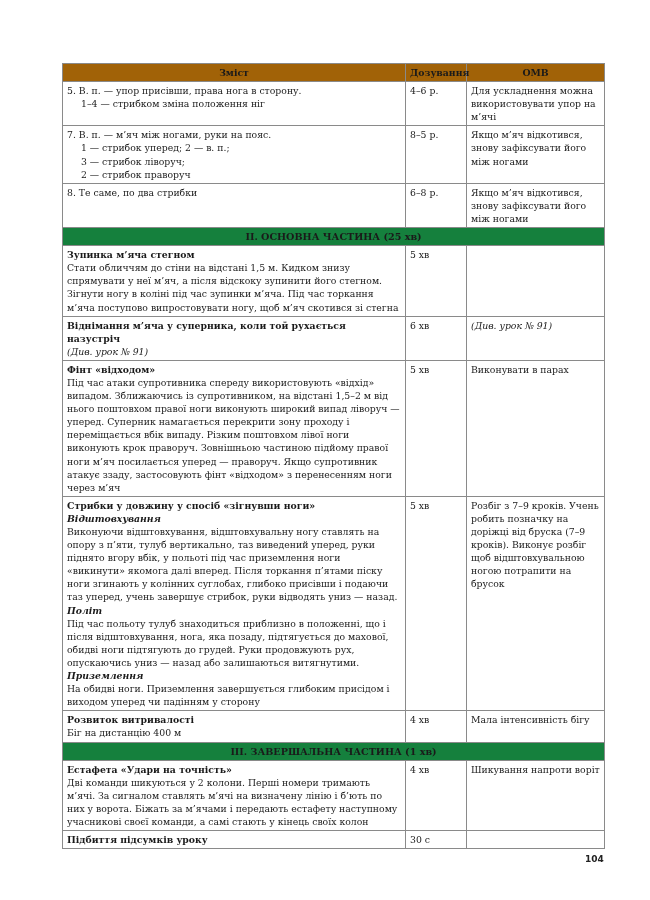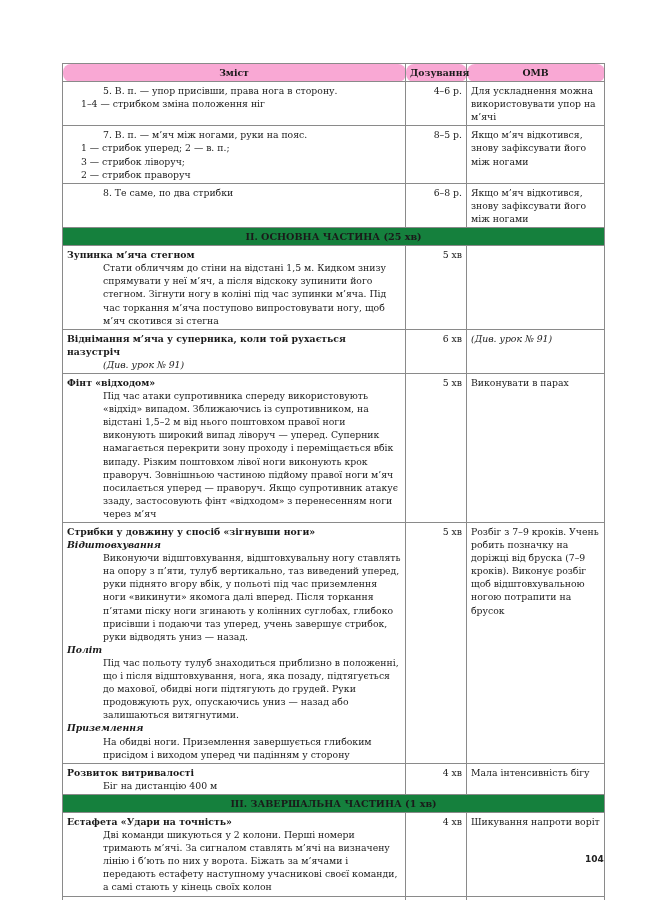--- a/index.html
+++ b/index.html
@@ -5,28 +5,28 @@
   html, body { margin: 0; padding: 0; background: #ffffff; }
   body { width: 650px; height: 900px; position: relative; overflow: hidden;
          font-family: "DejaVu Serif", "Liberation Serif", serif; color: #1a1a1a; }
   .page { position: absolute; left: 0; top: 0; width: 650px; height: 900px; }
   table.lesson { position: absolute; left: 62px; top: 63px; width: 542px;
                  border-collapse: collapse; table-layout: fixed;
                  font-size: 9.3px; line-height: 13.1px; }
   table.lesson td, table.lesson th { border: 1px solid #8a8a8a; vertical-align: top;
                  padding: 2px 4px 2px 4px; }
   col.c1 { width: 343px; } col.c2 { width: 61px; } col.c3 { width: 138px; }
-  thead th { background: #f9a8d4; font-weight: bold; text-align: center; padding: 3px 4px; border-radius: 8px; }
+  thead th { background: #a16207; font-weight: bold; text-align: center; padding: 3px 4px; }
   tr.section td { background: #15803d; text-align: center; font-weight: bold; font-size: 9.6px;
                   padding: 2px 4px; }
-  td.dose { text-align: right; }
+  td.dose { text-align: left; }
   .b { font-weight: bold; display: block; }
   .i { font-style: italic; }
   .bi { font-weight: bold; font-style: italic; display: block; }
-  .ln { display: block; margin-left: 36px; }
+  .ln { display: block; }
   .ind { display: block; padding-left: 14px; }
   .page-num { position: absolute; left: 585px; top: 854px; font-family: "DejaVu Sans", "Liberation Sans", sans-serif;
               font-weight: bold; font-size: 9px; color: #222; }
 </style>
 </head>
 <body>
 
 <div class="page">
   <table class="lesson">
     <colgroup>

